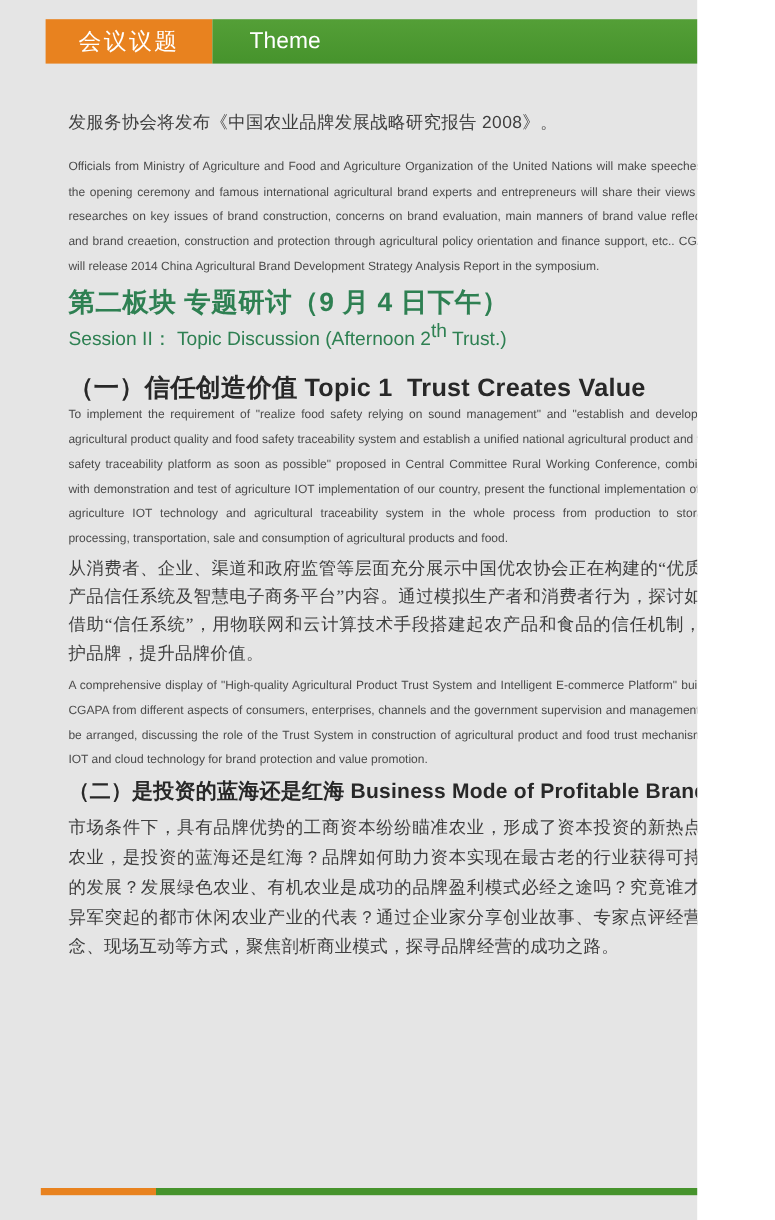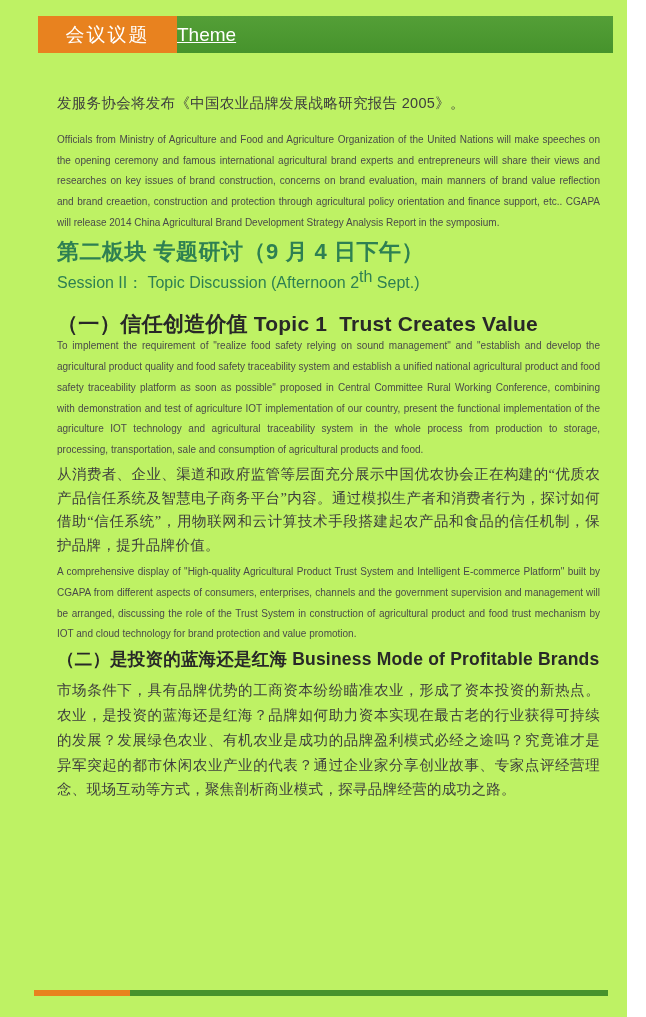--- a/index.html
+++ b/index.html
@@ -1,20 +1,20 @@
 <!DOCTYPE html>
 <html><head>
 <meta charset="utf-8">
 <style>
   html, body { margin: 0; padding: 0; background: #ffffff; }
   .page {
     position: relative;
-    width: 627px;
+    width: 581px;
     height: 1017px;
-    background: #bef264;
+    background: #e5e5e5;
     overflow: hidden;
     font-family: "Liberation Sans", "DejaVu Sans", sans-serif;
   }
 
   
   .banner {
     position: absolute;
     top: 16px;
     left: 38px;
     width: 575px;
@@ -31,21 +31,21 @@
     align-items: center;
     justify-content: center;
   }
   .banner-en {
     flex: 1;
     background: linear-gradient(#549f37, #46932c);
     color: #ffffff;
     font-size: 19px;
     display: flex;
     align-items: center;
-    text-decoration: underline;
+    padding-left: 31px;
   }
 
   
   .content {
     position: absolute;
     top: 0;
     left: 57px;
     width: 543px;
     color: #454545;
   }
@@ -117,27 +117,27 @@
 
 <div class="page">
 
   <div class="banner">
     <div class="banner-zh">会议议题</div>
     <div class="banner-en">Theme</div>
   </div>
 
   <div class="content">
 
-    <p class="zh-body intro-partial">发服务协会将发布《中国农业品牌发展战略研究报告 2005》。</p>
+    <p class="zh-body intro-partial">发服务协会将发布《中国农业品牌发展战略研究报告 2008》。</p>
 
     <p class="en-body intro-en">Officials from Ministry of Agriculture and Food and Agriculture Organization of the United Nations will make speeches on the opening ceremony and famous international agricultural brand experts and entrepreneurs will share their views and researches on key issues of brand construction, concerns on brand evaluation, main manners of brand value reflection and brand creaetion, construction and protection through agricultural policy orientation and finance support, etc.. CGAPA will release 2014 China Agricultural Brand Development Strategy Analysis Report in the symposium.</p>
 
     <p class="session-zh">第二板块 专题研讨（9 月 4 日下午）</p>
 
-    <p class="session-en"><span>Session II： Topic Discussion (Afternoon 2</span><sup>th</sup><span> Sept.)</span></p>
+    <p class="session-en"><span>Session II： Topic Discussion (Afternoon 2</span><sup>th</sup><span> Trust.)</span></p>
 
     <p class="topic-heading topic1-heading">（一）信任创造价值 Topic 1&nbsp; Trust Creates Value</p>
 
 
     <p class="en-body t1-en1">To implement the requirement of "realize food safety relying on sound management" and "establish and develop the agricultural product quality and food safety traceability system and establish a unified national agricultural product and food safety traceability platform as soon as possible" proposed in Central Committee Rural Working Conference, combining with demonstration and test of agriculture IOT implementation of our country, present the functional implementation of the agriculture IOT technology and agricultural traceability system in the whole process from production to storage, processing, transportation, sale and consumption of agricultural products and food.</p>
 
     <p class="zh-body t1-zh2">从消费者、企业、渠道和政府监管等层面充分展示中国优农协会正在构建的“优质农产品信任系统及智慧电子商务平台”内容。通过模拟生产者和消费者行为，探讨如何借助“信任系统”，用物联网和云计算技术手段搭建起农产品和食品的信任机制，保护品牌，提升品牌价值。</p>
 
     <p class="en-body t1-en2">A comprehensive display of "High-quality Agricultural Product Trust System and Intelligent E-commerce Platform" built by CGAPA from different aspects of consumers, enterprises, channels and the government supervision and management will be arranged, discussing the role of the Trust System in construction of agricultural product and food trust mechanism by IOT and cloud technology for brand protection and value promotion.</p>
 

